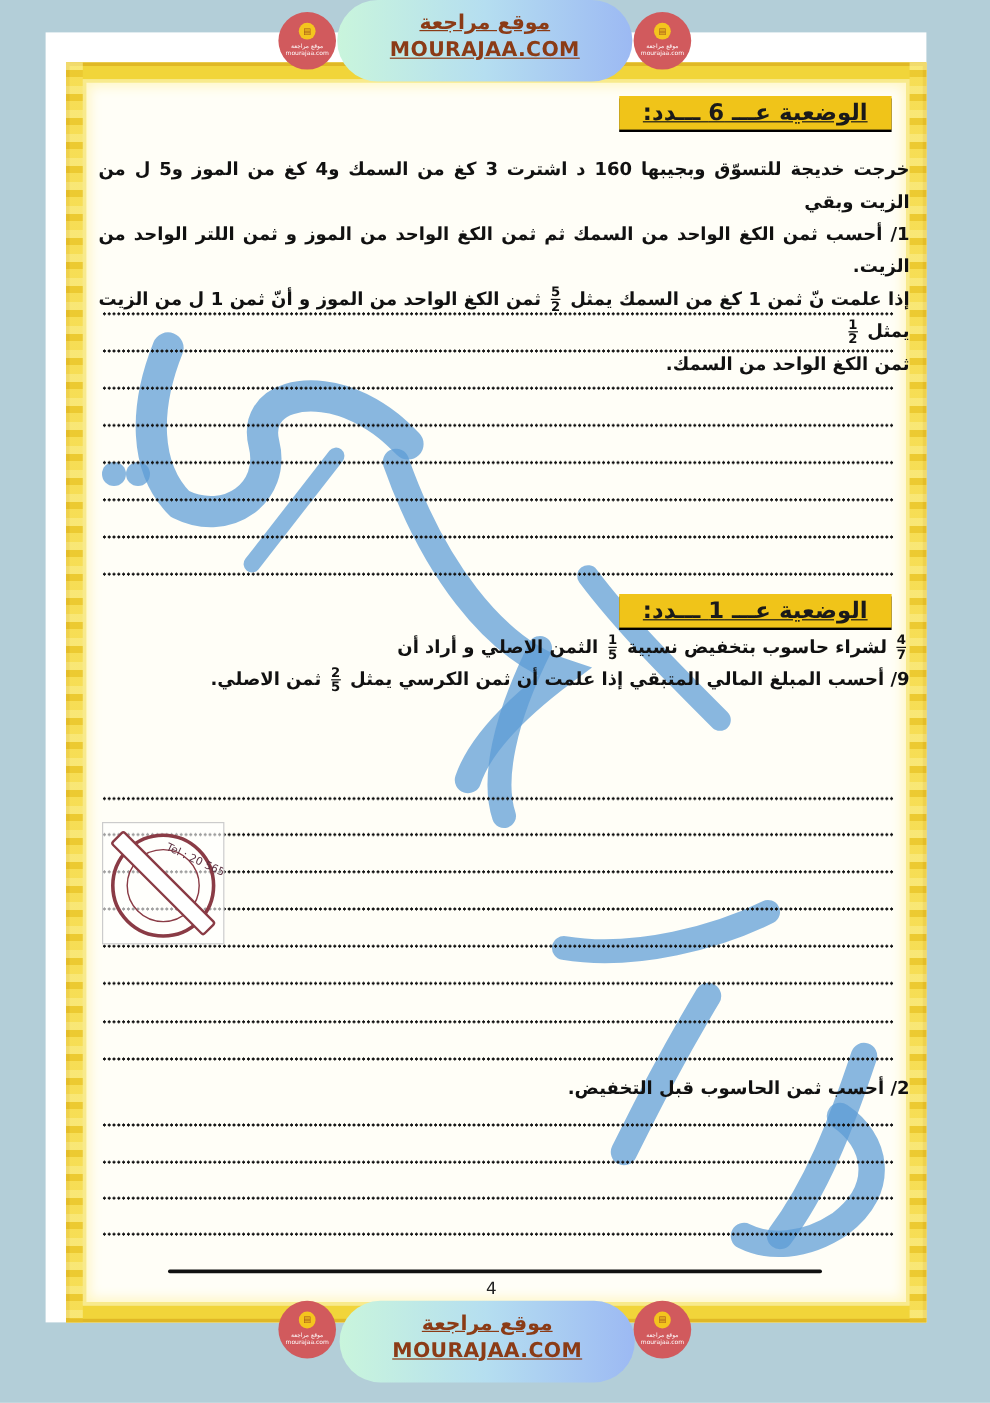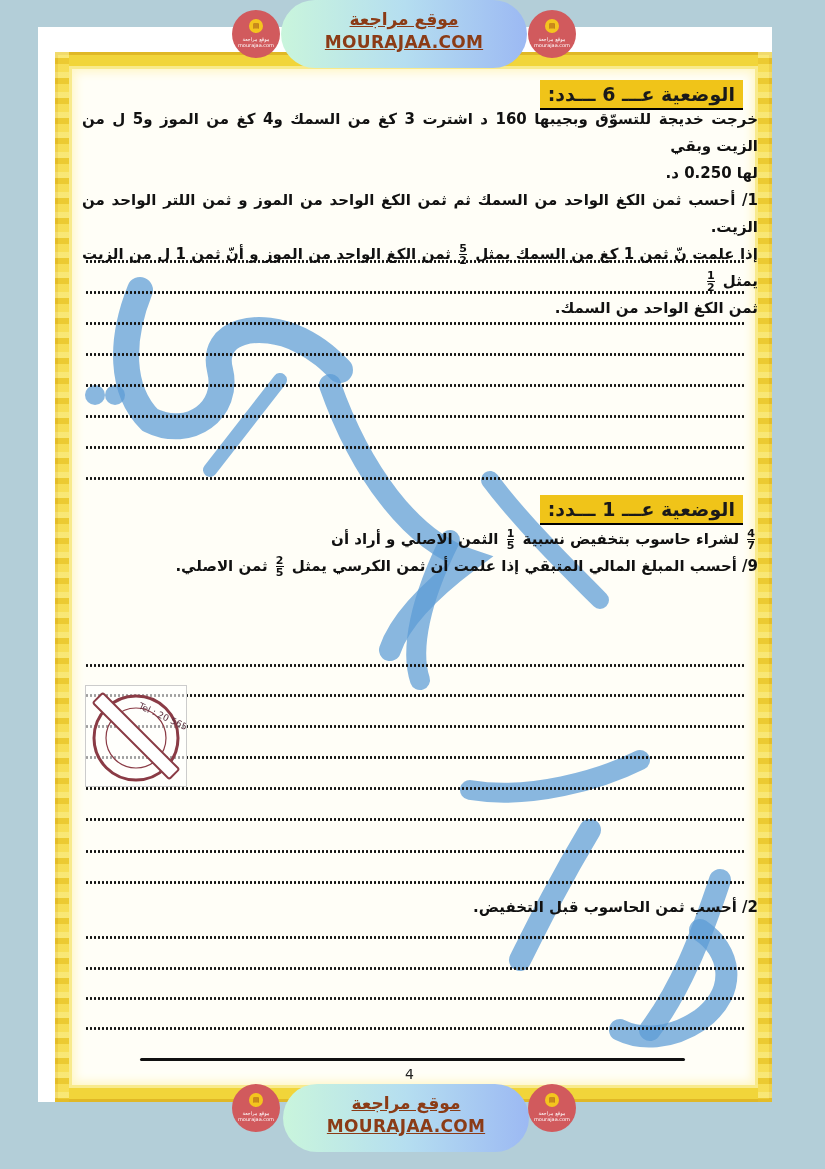--- a/index.html
+++ b/index.html
@@ -24,22 +24,22 @@
     border: 3px solid #e0b826; pointer-events: none;
   }
   .frame-wave {
     position: absolute; top: 52px; bottom: 67px; width: 14px;
     background: repeating-linear-gradient(180deg, #fff6a6 0 6px, #e8c12a 6px 12px, #fbe56b 12px 20px);
     opacity: .55;
   }
   .content { position: absolute; left: 82px; top: 76px; width: 676px; direction: rtl; color: #111; }
   .situation-title {
     position: absolute; right: 15px;
-    background: #f0c419; padding: 2px 8px; height: 24px; line-height: 24px;
-    font-weight: bold; font-size: 19px; color: #1a1a1a;
+    background: #f0c419; padding: 2px 20px; height: 24px; line-height: 24px;
+    font-weight: bold; font-size: 19px; text-decoration: underline; color: #1a1a1a;
     box-shadow: 0 2px 0 #000;
   }
   .para {
     position: absolute; right: 0; width: 676px; font-weight: bold; font-size: 15px;
     line-height: 27px; text-align: justify;
   }
   .frac { display: inline-block; vertical-align: middle; text-align: center; font-size: 11px; line-height: 11px; margin: 0 3px; }
   .frac span { display: block; }
   .frac .num { border-bottom: 1px solid #111; }
   .dotline {
@@ -88,23 +88,22 @@
     <path d="M470 790 C530 800 600 780 640 760" stroke-width="20"></path>
     <path d="M590 830 C560 880 540 920 520 960" stroke-width="22"></path>
     <path d="M720 880 C700 940 680 990 650 1030" stroke-width="22"></path>
     <path d="M700 930 C730 950 740 990 700 1020 C670 1040 640 1040 620 1030" stroke-width="22"></path>
   </g>
 </svg>
 
 <div class="content">
 
   <div class="situation-title" style="top:4px">الوضعية عـــ 6 ـــدد:</div>
-  <div class="para" style="top:30px">
+  <div class="para" style="top:52px">
     <div>خرجت خديجة للتسوّق وبجيبها 160 د اشترت 3 كغ من السمك و4 كغ من الموز و5 ل من الزيت وبقي</div>
-    <div>لها 0.250 د.</div>
     <div>1/ أحسب ثمن الكغ الواحد من السمك ثم ثمن الكغ الواحد من الموز و ثمن اللتر الواحد من الزيت.</div>
     <div>
       <span>إذا علمت نّ ثمن 1 كغ من السمك يمثل</span>
       <span class="frac"><span class="num">5</span><span>2</span></span>
       <span>ثمن الكغ  الواحد من الموز و أنّ ثمن 1 ل من الزيت يمثل</span>
       <span class="frac"><span class="num">1</span><span>2</span></span>
     </div>
     <div>ثمن الكغ الواحد من السمك.</div>
   </div>
 

